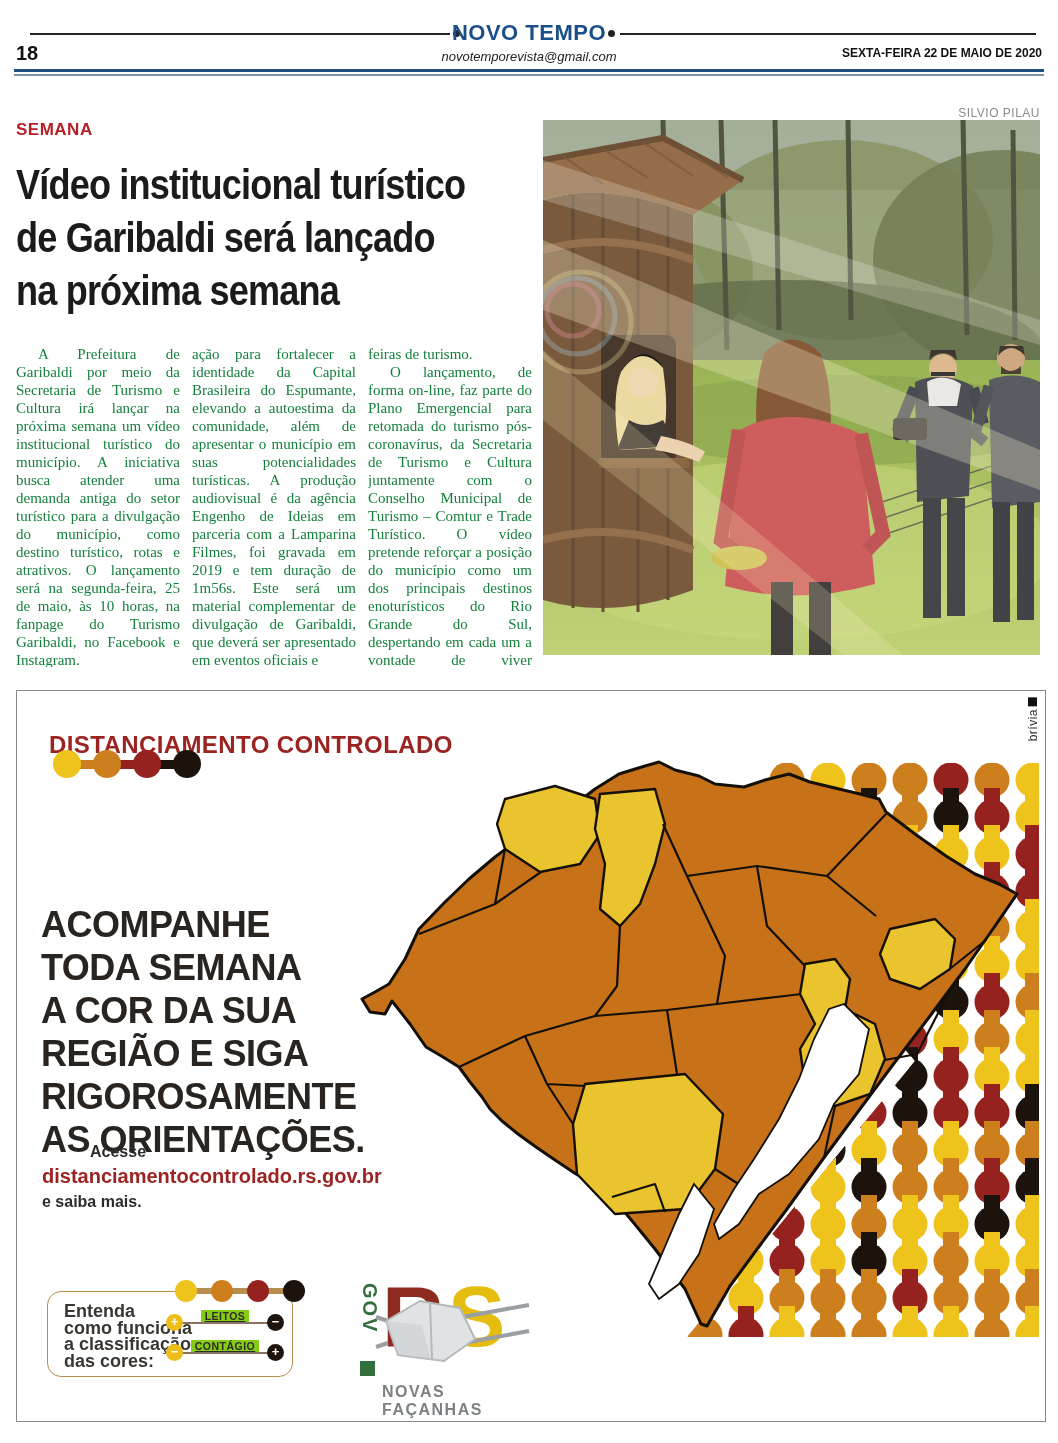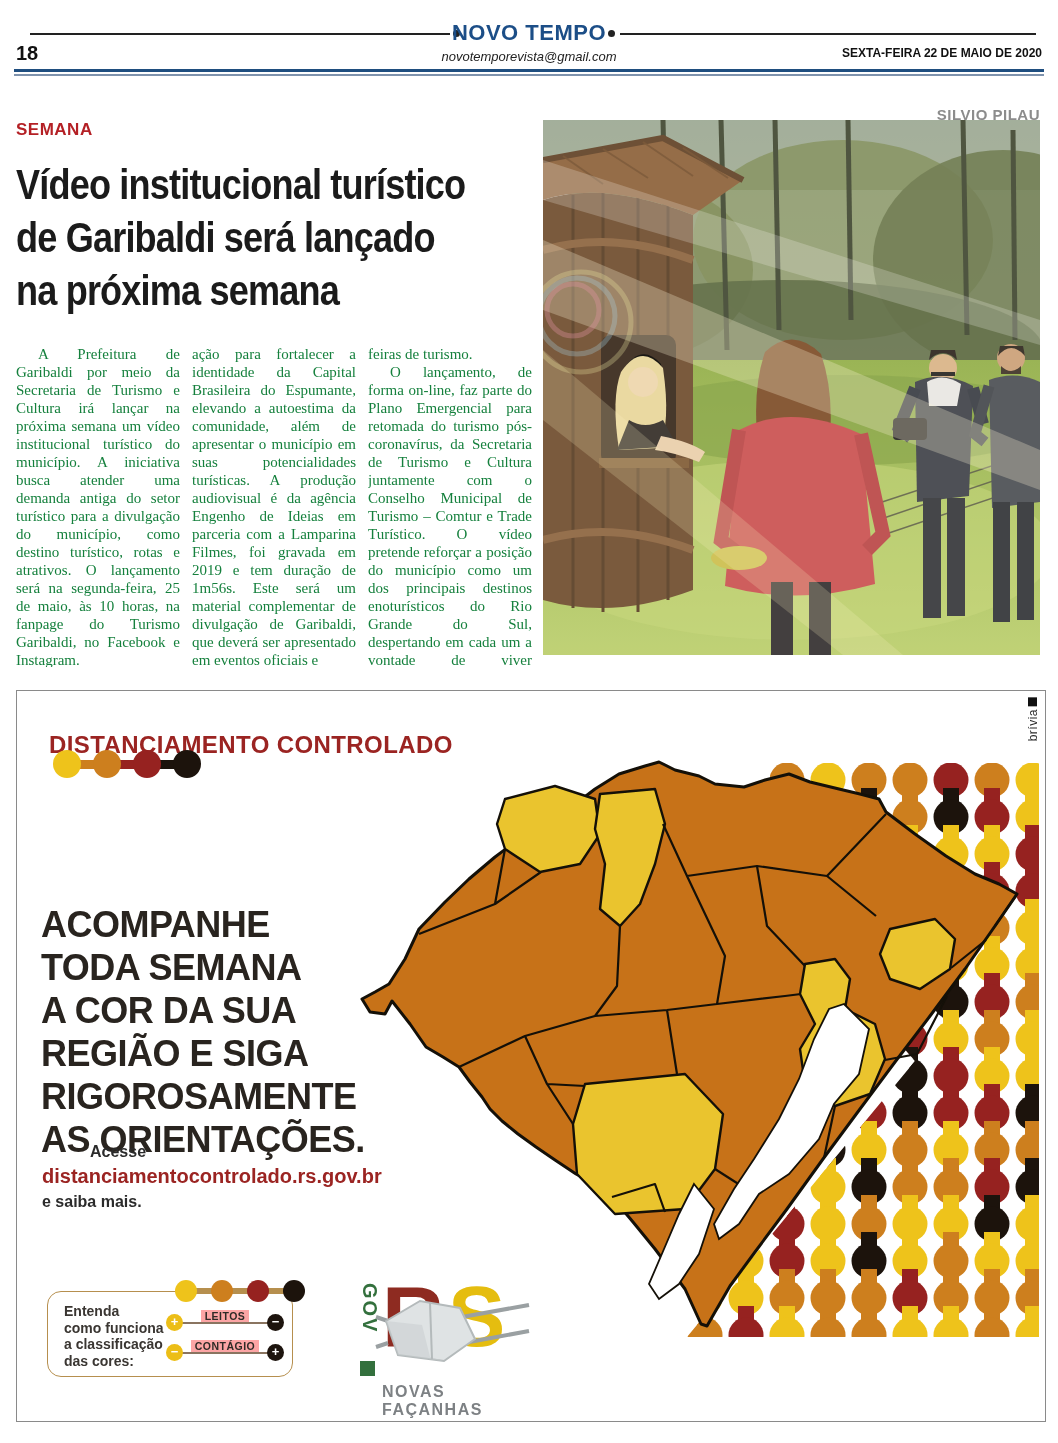--- a/index.html
+++ b/index.html
@@ -20,46 +20,46 @@
 
   
   .kicker{left:16px;top:120px;font-size:17px;font-weight:bold;color:#b42025;letter-spacing:.5px;}
   .headline{left:16px;top:158px;width:620px;font-weight:bold;color:#1b1b1b;
             font-size:43px;line-height:53px;letter-spacing:-1px;
             transform:scaleX(.84);transform-origin:left top;}
   .bodycol{top:345px;width:164px;height:322px;font-family:"Liberation Serif",serif;
            font-size:15px;line-height:18px;color:#15803d;text-align:justify;overflow:hidden;}
   .bodycol p{margin:0;text-indent:22px;}
   .bodycol p.cont{text-indent:0;}
-  .photo-credit{right:18px;top:106px;font-size:15px;color:#8c8c8c;letter-spacing:.5px;font-weight:bold;}
+  .photo-credit{right:18px;top:106px;font-size:12px;color:#8c8c8c;letter-spacing:.5px;}
   .photo-wrap{left:543px;top:120px;width:497px;height:535px;}
 
   
   .ad-box{left:16px;top:690px;width:1028px;height:730px;border:1px solid #8a8a8a;background:#fff;}
   .ad-svg{left:0;top:0;}
   .agency{right:5px;top:6px;writing-mode:vertical-rl;transform:rotate(180deg);
           font-size:12px;color:#2b2b2b;letter-spacing:.5px;display:flex;align-items:center;gap:3px;}
   .agency .sq{width:9px;height:9px;background:#111;display:inline-block;}
   .ad-title{left:32px;top:40px;font-size:24px;font-weight:bold;color:#9b2422;letter-spacing:.4px;}
   .ad-chain{left:32px;top:58px;}
   .slogan{left:24px;top:212px;font-weight:bold;color:#29241f;font-size:36px;line-height:43px;letter-spacing:-.5px;}
   .access-label{left:25px;top:452px;font-size:16px;font-weight:600;color:#2b2b2b;margin-left:48px;}
   .ad-url{left:25px;top:474px;font-size:20px;font-weight:bold;color:#9b2422;}
   .more-label{left:25px;top:502px;font-size:16px;font-weight:600;color:#2b2b2b;}
 
   .legend-box{left:30px;top:600px;width:244px;height:84px;border:1.5px solid #b68f4e;border-radius:14px;}
   .legend-dots{left:118px;top:-14px;}
-  .legend-intro{left:16px;top:11px;font-size:14px;line-height:16.5px;color:#3a3632;font-weight:600;}
+  .legend-intro{left:16px;top:11px;font-size:18px;line-height:16.5px;color:#3a3632;font-weight:600;}
   .legend-row{left:118px;width:118px;height:18px;}
   .legend-row .circ{position:absolute;top:0;width:17px;height:17px;border-radius:50%;
        color:#fff;font-weight:bold;font-size:13px;line-height:16px;text-align:center;}
   .legend-row .line{position:absolute;left:16px;right:16px;top:8px;height:1.5px;background:#8a7460;}
   .legend-row .lab{position:absolute;left:0;right:0;top:-4px;text-align:center;font-size:10.5px;
        font-weight:bold;color:#2e2a26;letter-spacing:.5px;background:transparent;}
-  .lab span{background:#fca5a5;padding:0 4px;}
+  .lab span{background:#84cc16;padding:0 4px;text-decoration:underline;}
   .circ.l{left:0;background:#ecbe17;}
   .circ.r{right:0;background:#1d140e;}
 
   .gov-logo{left:335px;top:588px;width:190px;height:130px;}
   .gov-r{position:absolute;left:30px;top:-6px;font-size:86px;line-height:86px;font-weight:bold;color:#8e2b21;}
   .gov-s{position:absolute;left:96px;top:-6px;font-size:86px;line-height:86px;font-weight:bold;color:#e5bd0f;}
   .gov-vert{position:absolute;left:6px;top:4px;writing-mode:vertical-rl;text-orientation:sideways;
             font-size:20px;font-weight:bold;color:#33703d;letter-spacing:2px;}
   .gov-sq{position:absolute;left:8px;top:82px;width:15px;height:15px;background:#33703d;}
   .gov-mask{position:absolute;left:22px;top:16px;}

